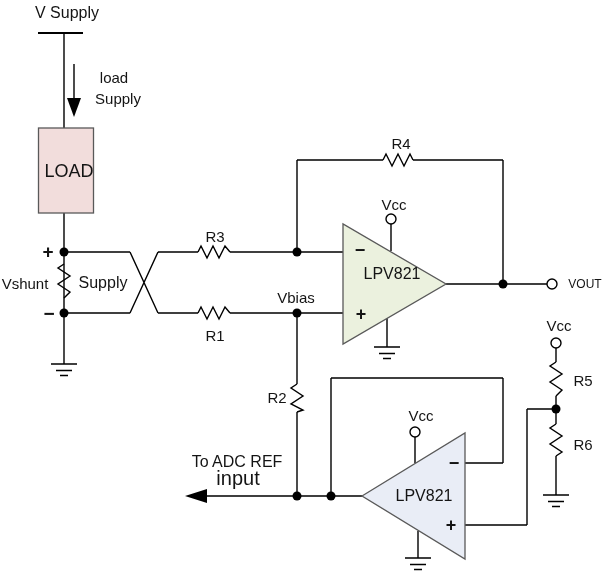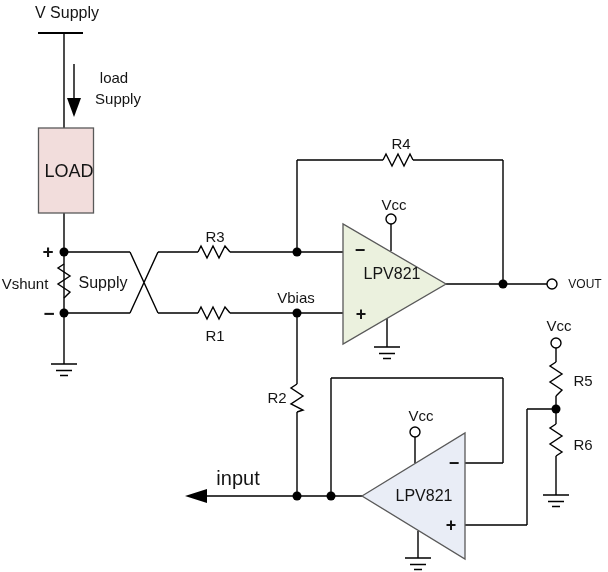--- a/index.html
+++ b/index.html
@@ -120,15 +120,16 @@
     <div class="lbl b" style="left:358px; top:314px; font-size:18px;">+</div>
 
     <div class="lbl" style="left:418px; top:415px;">Vcc</div>
     <div class="lbl" style="left:421px; top:496px; font-size:16px;">LPV821</div>
     <div class="lbl b" style="left:451px; top:463px; font-size:18px;">−</div>
     <div class="lbl b" style="left:448px; top:525px; font-size:18px;">+</div>
 
     <div class="lbl" style="left:556px; top:325px;">Vcc</div>
 
     <div class="lbl" style="left:582px; top:284px; font-size:12px;">VOUT</div>
+    <div class="lbl" style="left:234px; top:462px; font-size:16px;">To ADC REF</div>
     <div class="lbl" style="left:235px; top:478px; font-size:20px;">input</div>
   </div>
 </div>
 
 </body></html>

